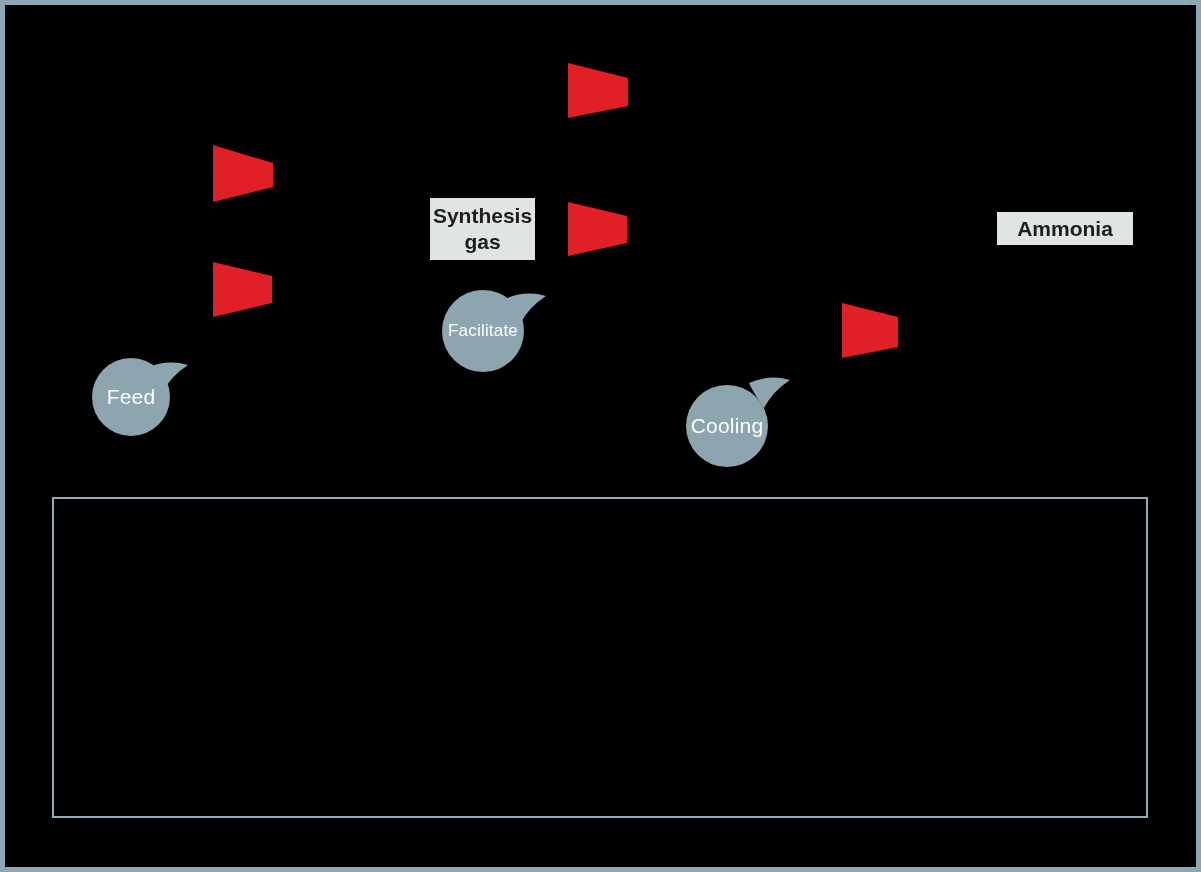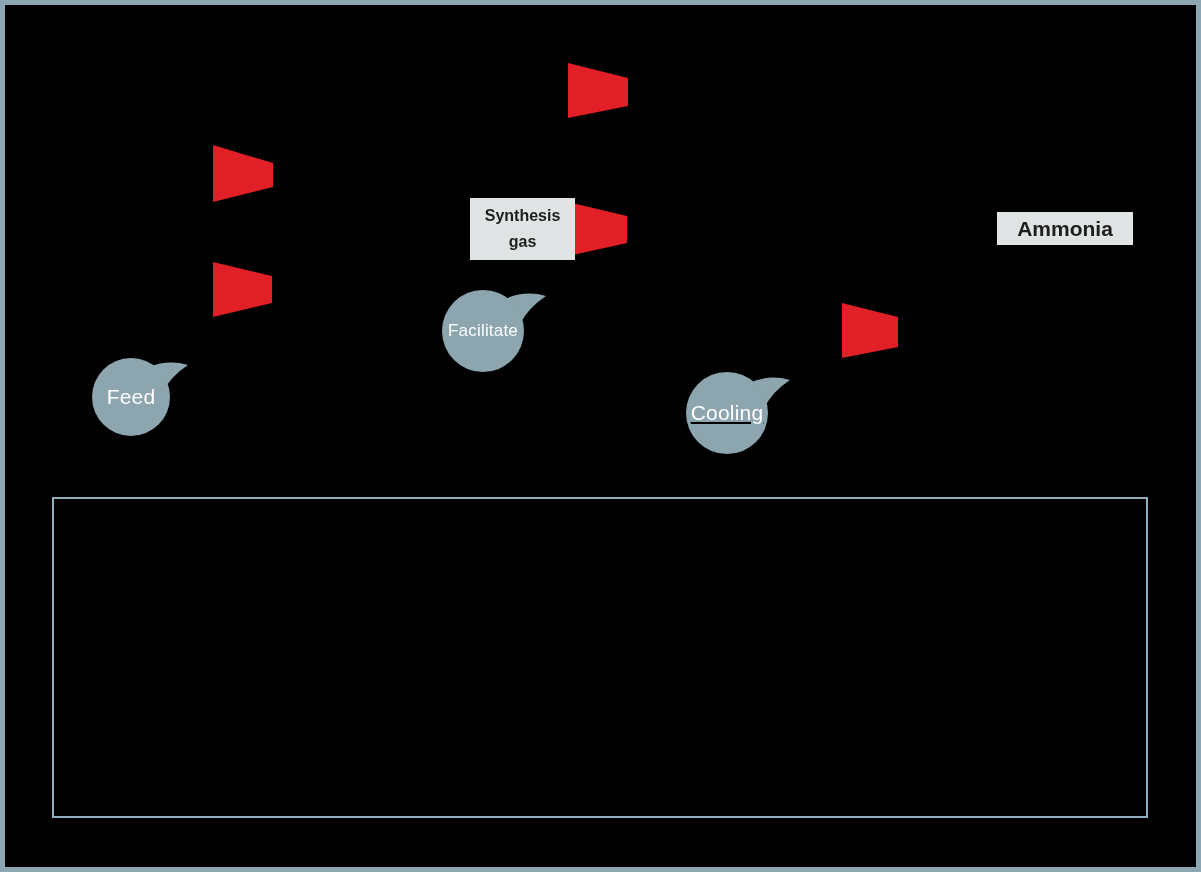--- a/index.html
+++ b/index.html
@@ -26,39 +26,39 @@
     display:flex;align-items:center;justify-content:center;
   }
   .bubble span{
     color:#FFFFFF;font-weight:400;letter-spacing:.2px;
     text-align:center;line-height:1.05;
   }
   .bubble-feed{left:92px;top:358px;width:78px;height:78px;}
   .bubble-feed span{font-size:21px;}
   .bubble-facilitate{left:442px;top:290px;width:82px;height:82px;}
   .bubble-facilitate span{font-size:17px;}
-  .bubble-cooling{left:686px;top:372px;width:82px;height:82px;text-decoration:underline;}
+  .bubble-cooling{left:686px;top:385px;width:82px;height:82px;}
   .bubble-cooling span{font-size:21px;}
   .tail{position:absolute;width:50px;height:35px;}
   .tail svg{display:block;width:100%;height:100%;}
   .tail path{fill:#8CA5AE;}
   .tail-feed{left:140px;top:359px;}
   .tail-facilitate{left:498px;top:290px;}
   .tail-cooling{left:742px;top:374px;}
   
   .stream-label{
     position:absolute;
     background:#E1E4E5;
     color:#1E1E1E;
     display:flex;align-items:center;justify-content:center;
     text-align:center;
     font-weight:700;
   }
   .label-synthesis{left:430px;top:198px;width:105px;height:62px;
-    font-size:16px;line-height:26px;margin-left:40px;}
+    font-size:21px;line-height:26px;}
   .label-ammonia{left:997px;top:212px;width:136px;height:33px;
     font-size:21px;}
   
   .detail-panel{
     position:absolute;left:52px;top:497px;width:1096px;height:321px;
     border:2px solid #8FAEBB;
     box-sizing:border-box;
     background:transparent;
   }
 </style>

